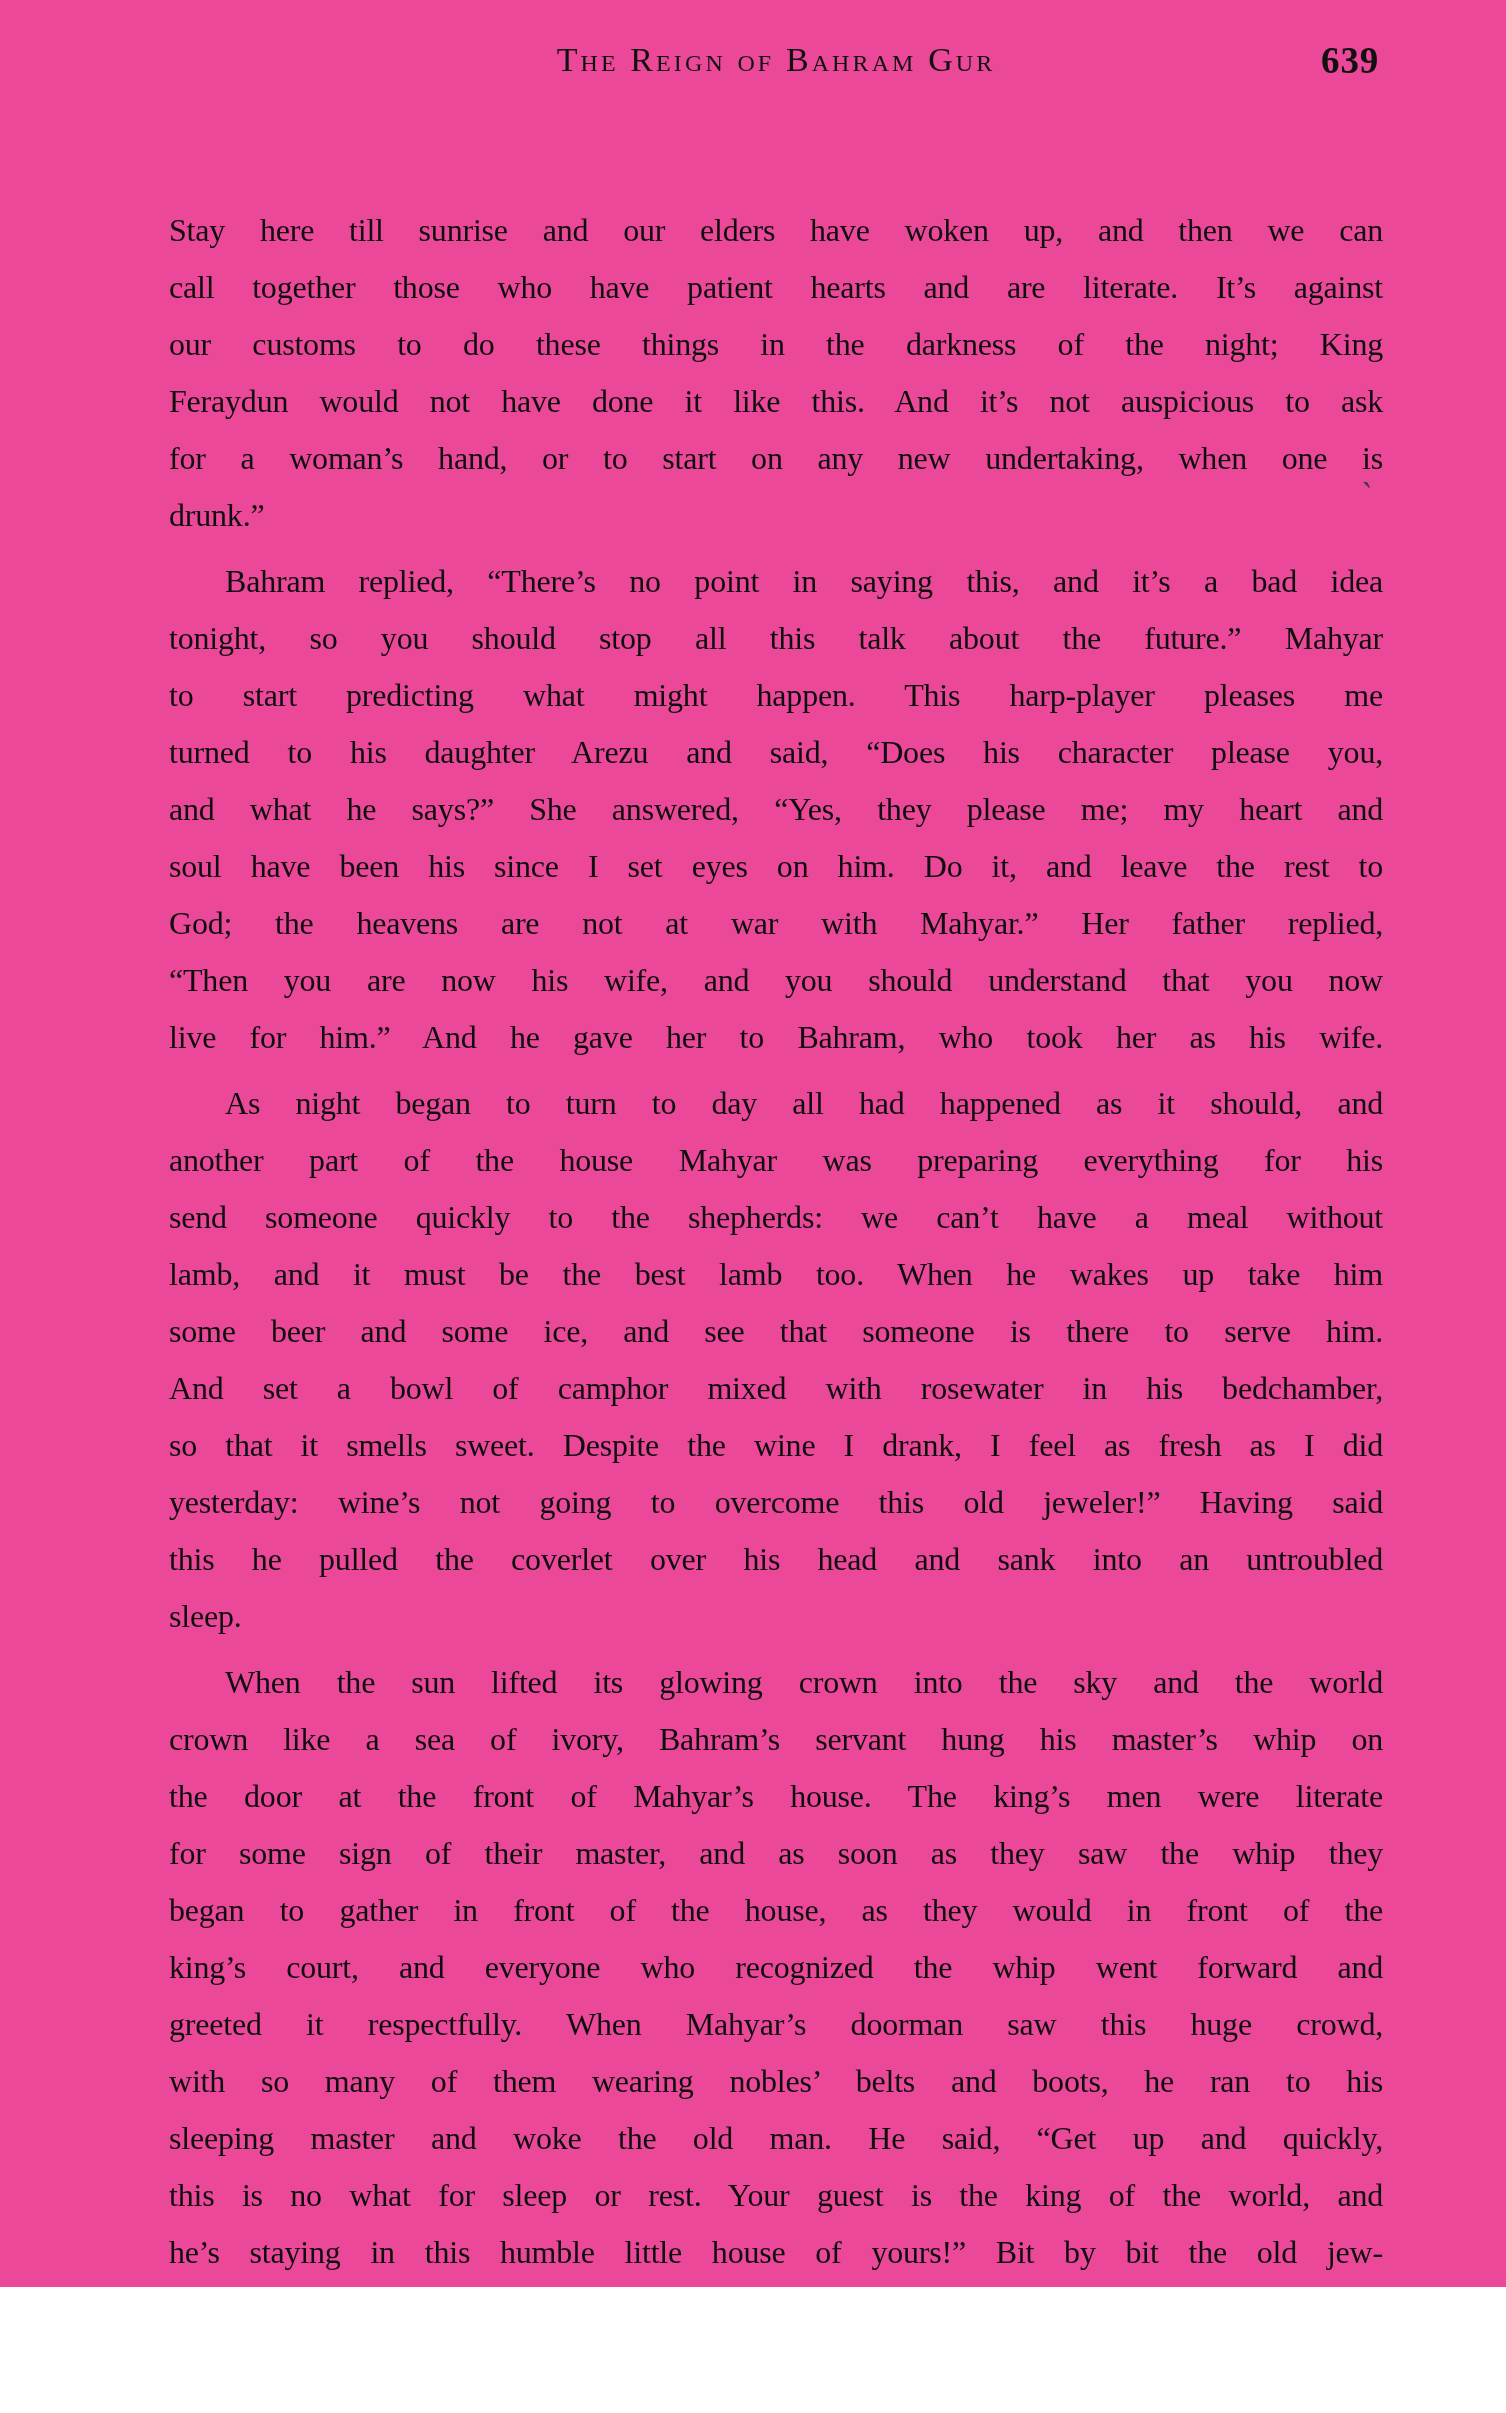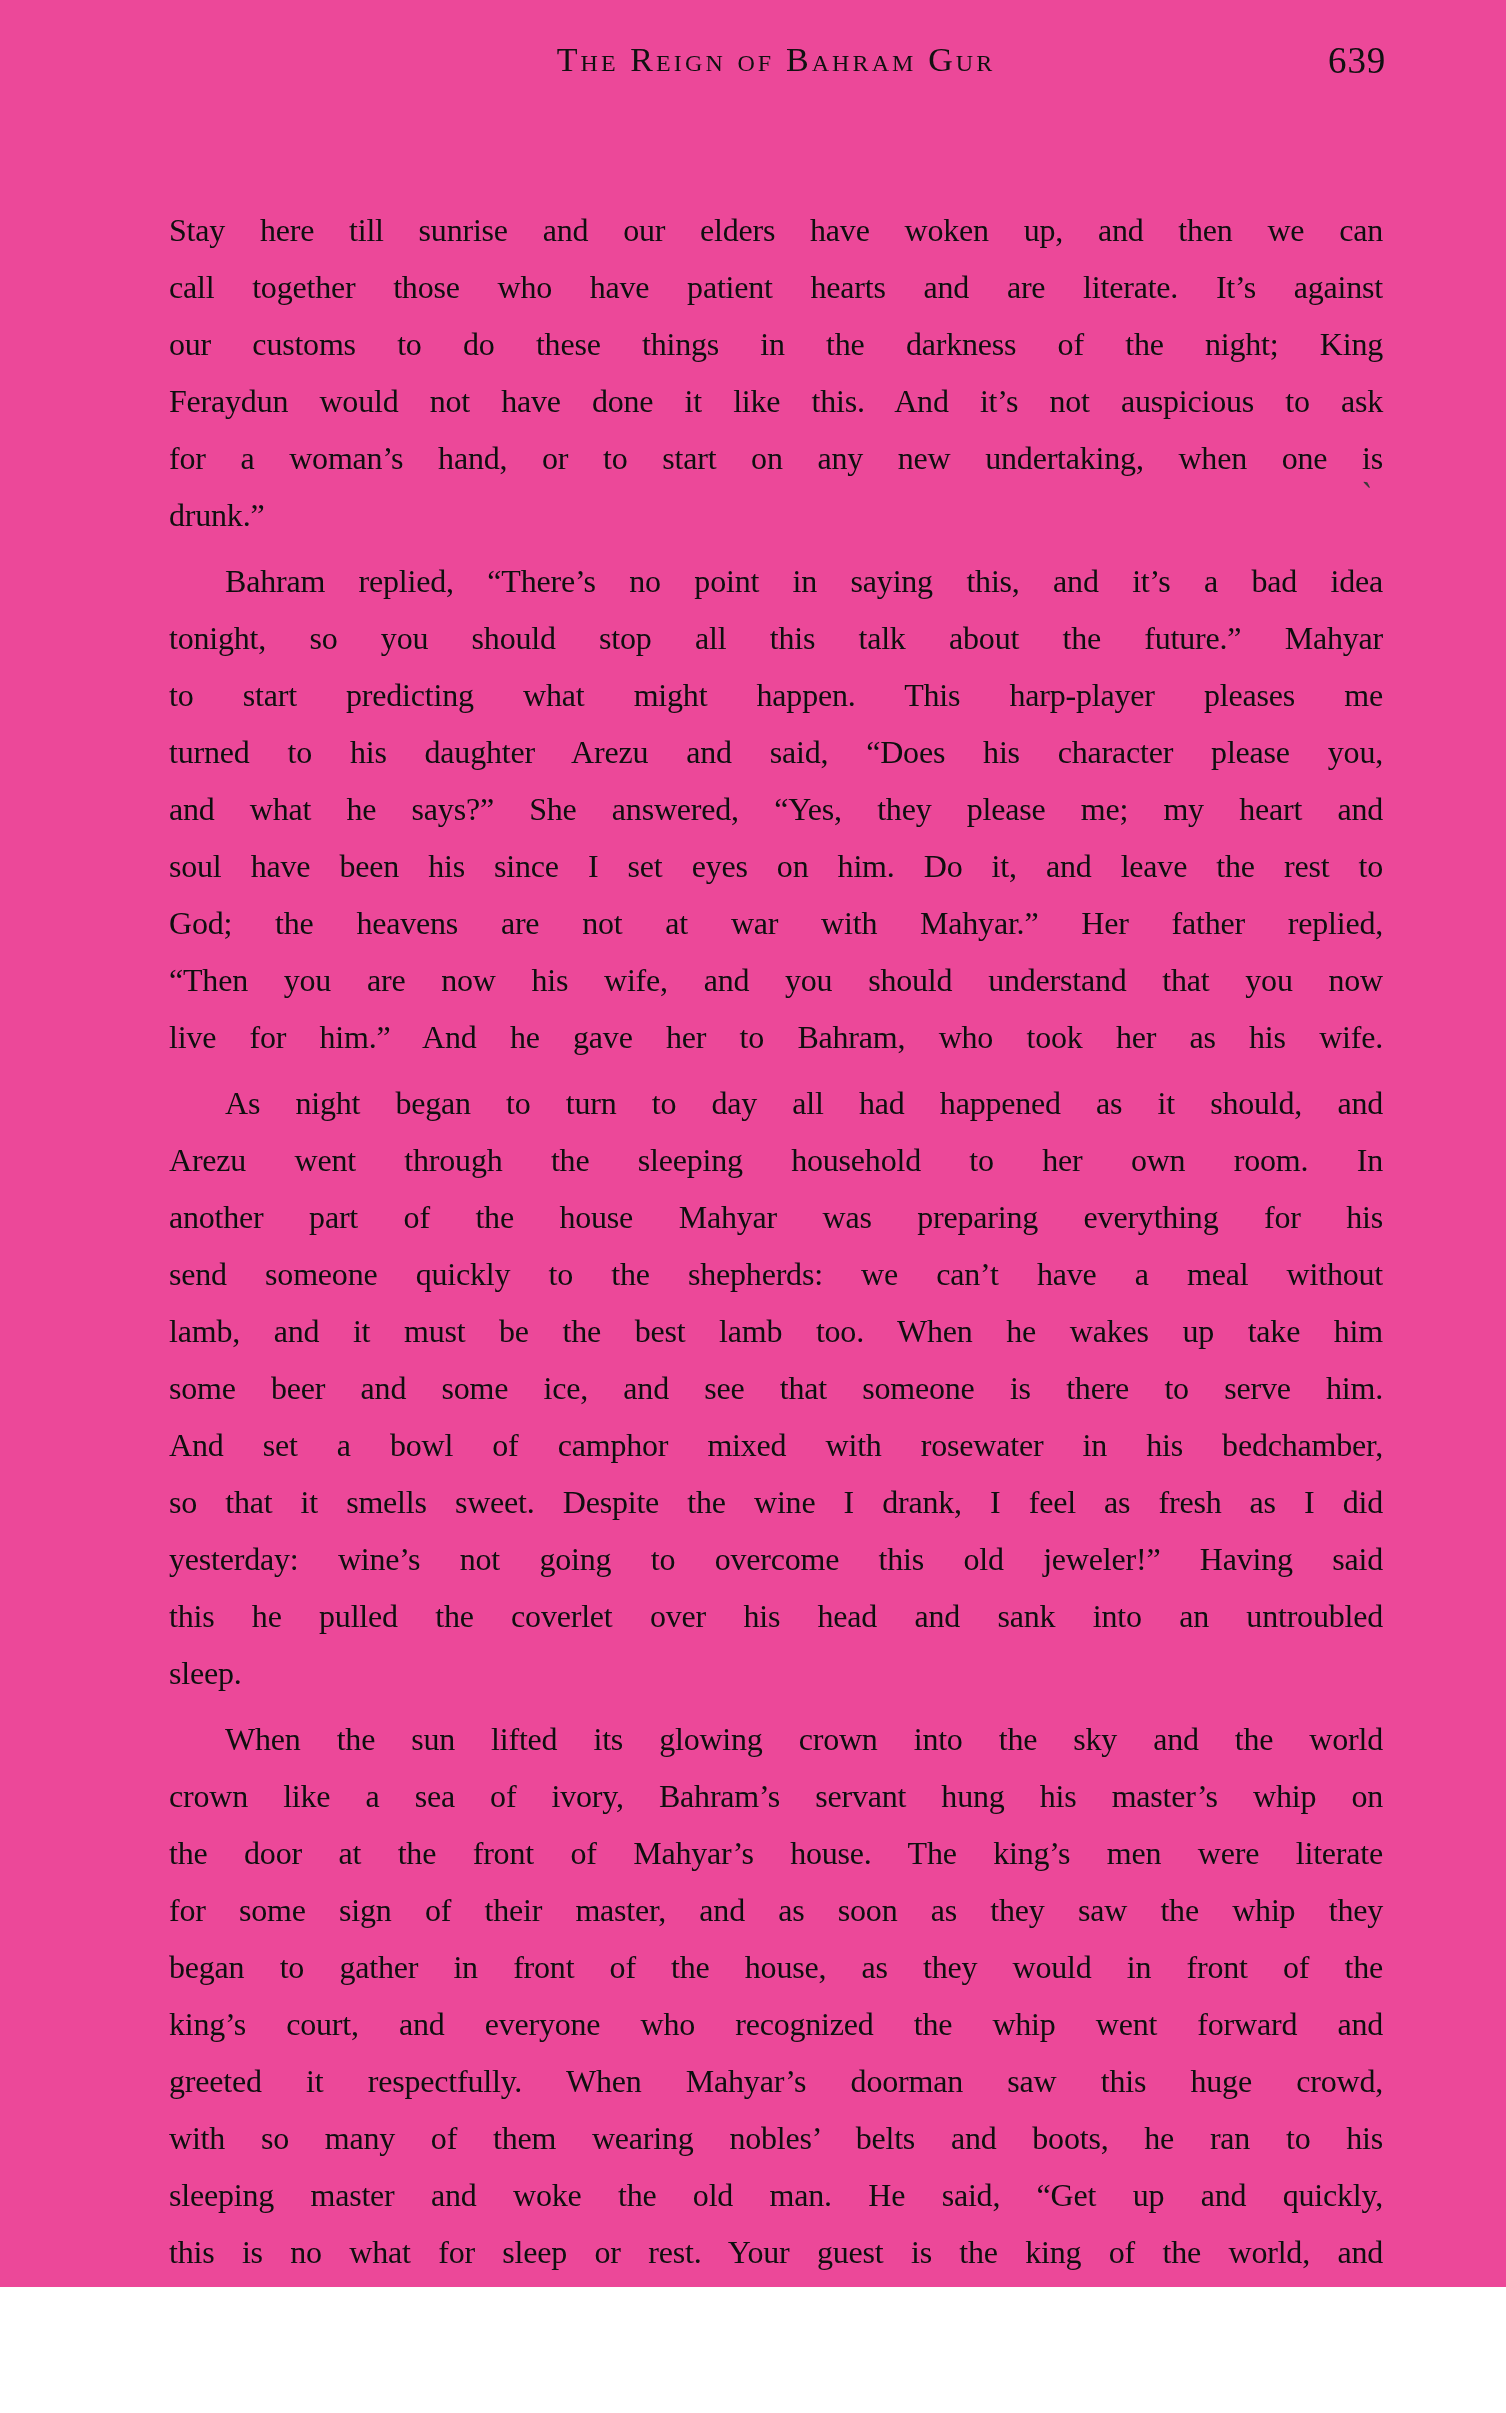--- a/index.html
+++ b/index.html
@@ -30,25 +30,26 @@
     top: 0;
     text-align: center;
     font-variant: small-caps;
     font-size: 34px;
     letter-spacing: 3.1px;
     color: #111111;
     white-space: nowrap;
   }
   .page-number {
     position: absolute;
-    right: 6px;
+    right: 13px;
     top: -1.6px;
     font-size: 37px;
     letter-spacing: 0.8px;
     color: #111111;
+    font-weight: bold;
   }
   .text-body {
     position: absolute;
     top: 193px;
     left: 160px;
     width: 1232px;
     font-size: 32px;
     line-height: 57px;
     letter-spacing: -0.2px;
     color: #0f0f0f;
@@ -101,21 +102,20 @@
         <div class="line">to start predicting what might happen. This harp-player pleases me</div>
         <div class="line">turned to his daughter Arezu and said, “Does his character please you,</div>
         <div class="line">and what he says?” She answered, “Yes, they please me; my heart and</div>
         <div class="line">soul have been his since I set eyes on him. Do it, and leave the rest to</div>
         <div class="line">God; the heavens are not at war with Mahyar.” Her father replied,</div>
         <div class="line">“Then you are now his wife, and you should understand that you now</div>
         <div class="line">live for him.” And he gave her to Bahram, who took her as his wife.</div>
       </div>
       <div class="paragraph">
         <div class="line indent">As night began to turn to day all had happened as it should, and</div>
-        <div class="line">Arezu went through the sleeping household to her own room. In</div>
         <div class="line">another part of the house Mahyar was preparing everything for his</div>
         <div class="line">send someone quickly to the shepherds: we can’t have a meal without</div>
         <div class="line">lamb, and it must be the best lamb too. When he wakes up take him</div>
         <div class="line">some beer and some ice, and see that someone is there to serve him.</div>
         <div class="line">And set a bowl of camphor mixed with rosewater in his bedchamber,</div>
         <div class="line">so that it smells sweet. Despite the wine I drank, I feel as fresh as I did</div>
         <div class="line">yesterday: wine’s not going to overcome this old jeweler!” Having said</div>
         <div class="line">this he pulled the coverlet over his head and sank into an untroubled</div>
         <div class="line flush-left">sleep.</div>
       </div>

